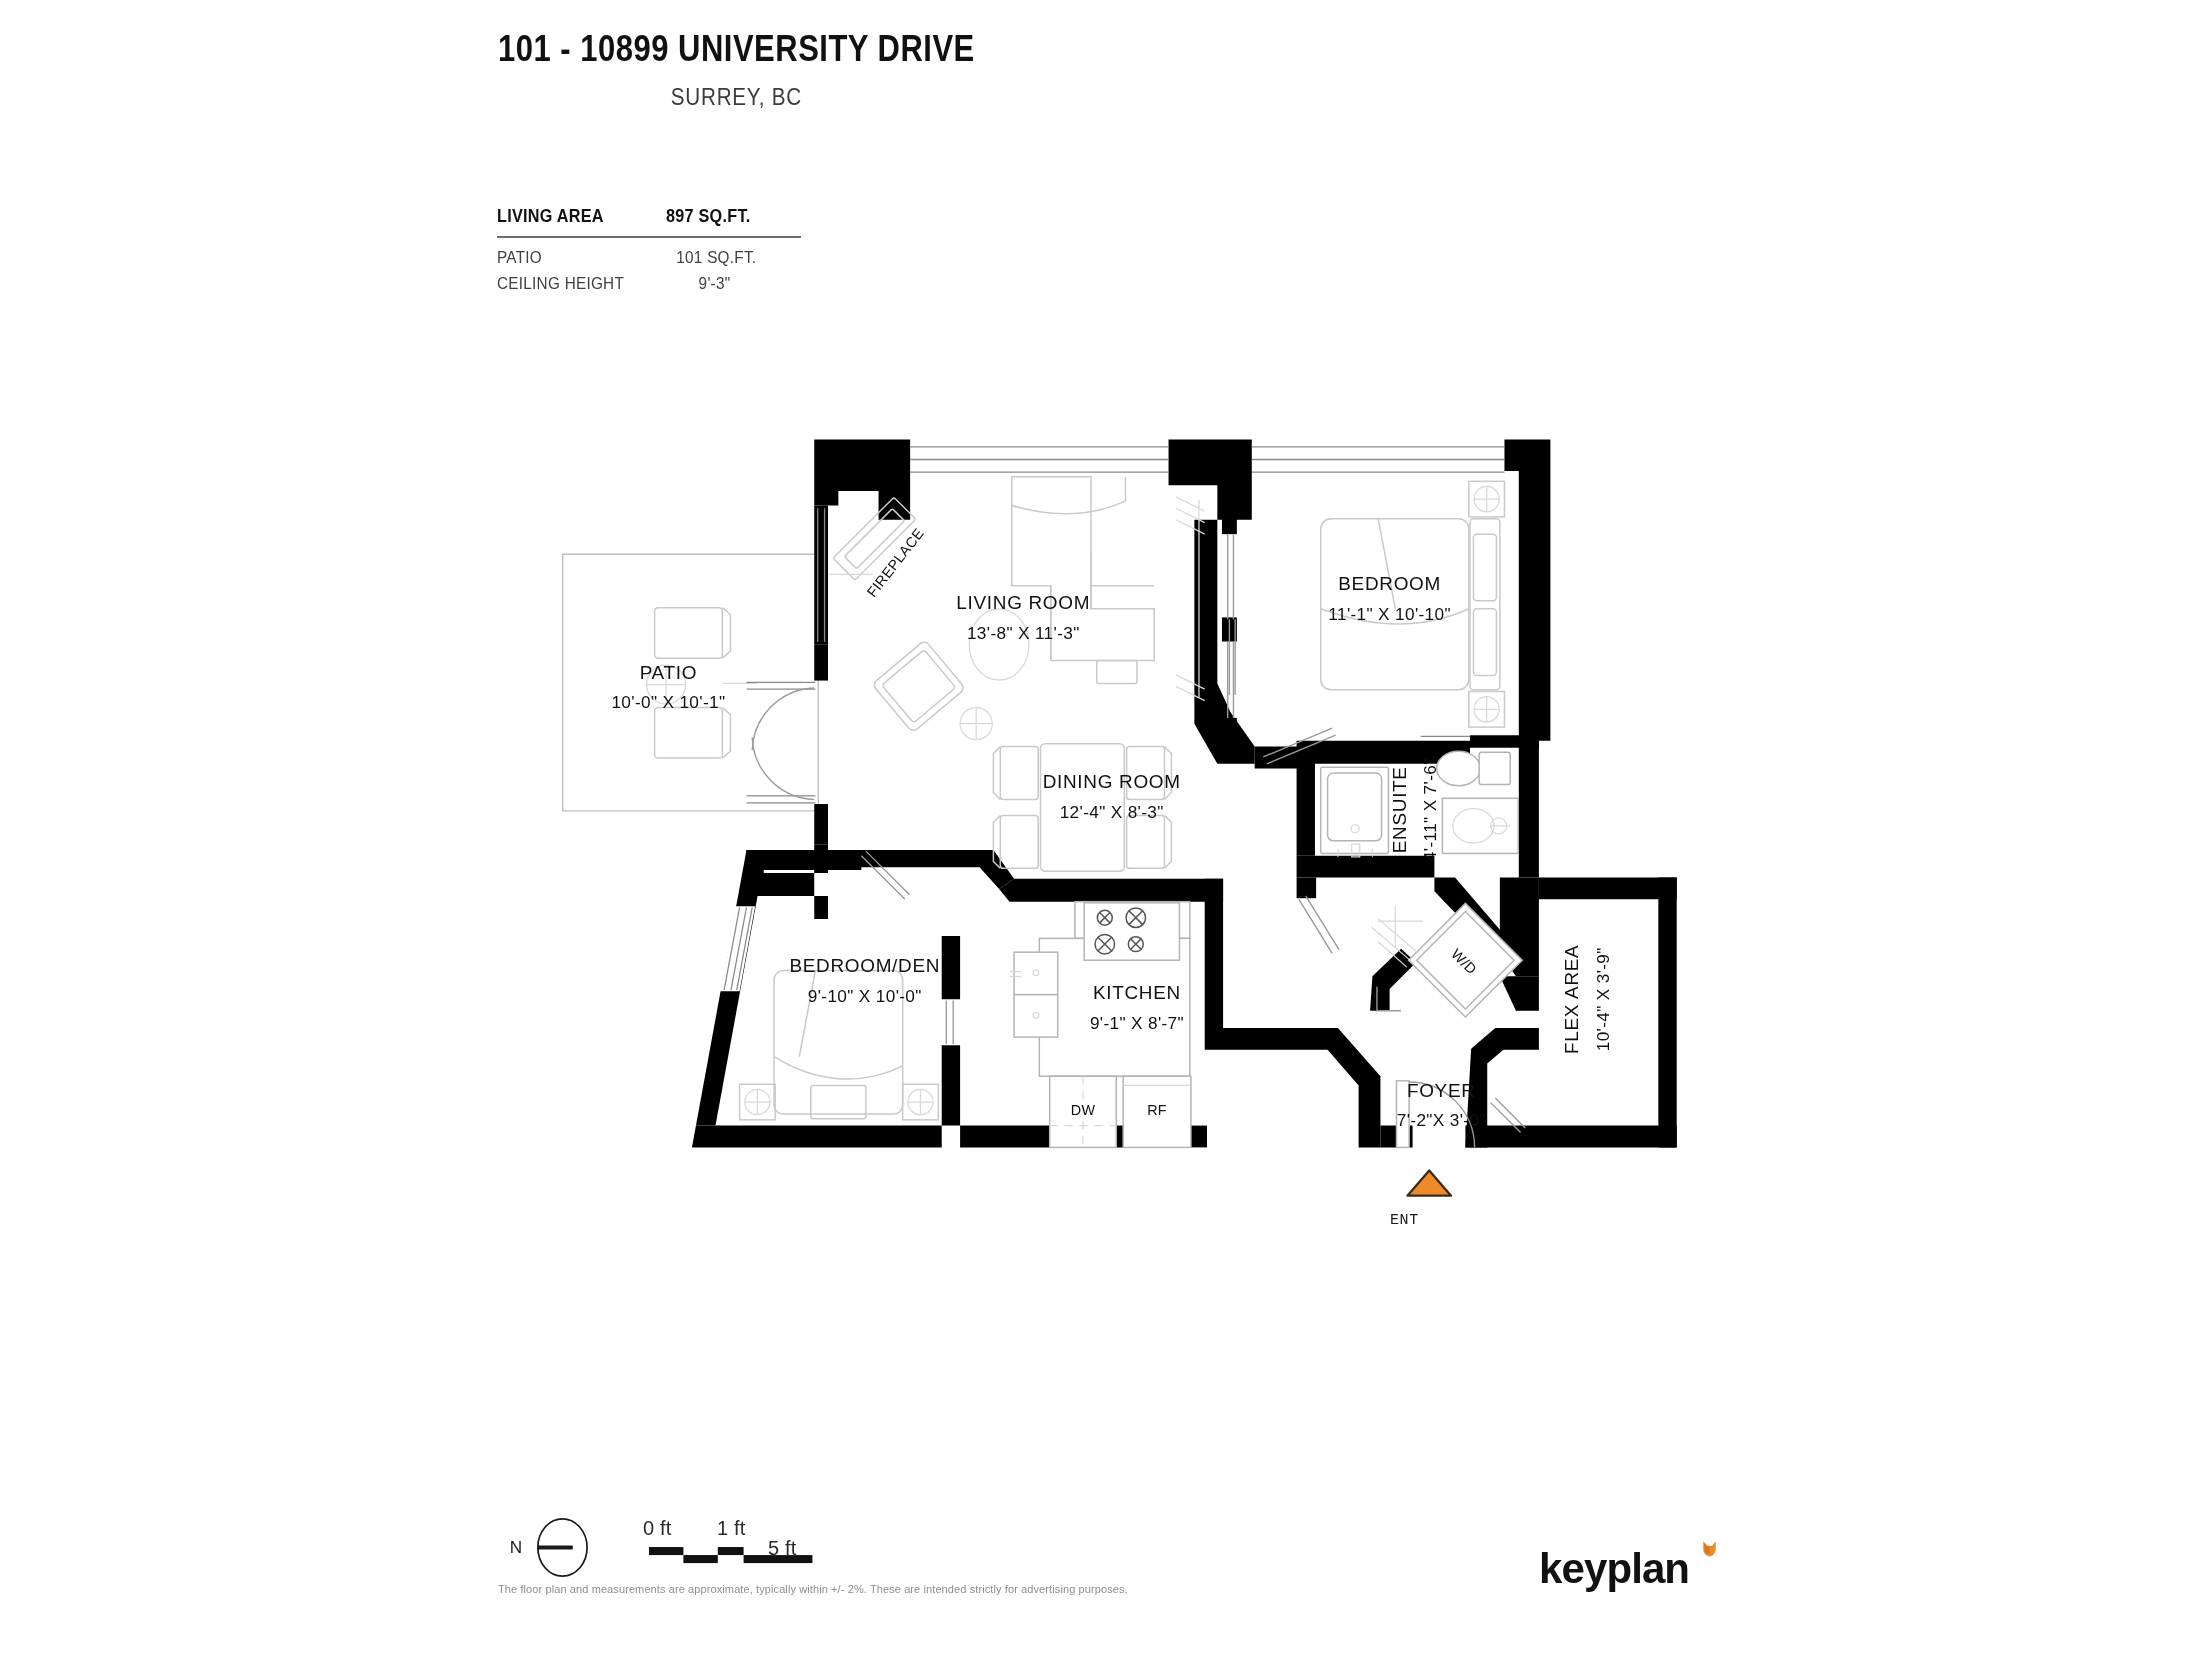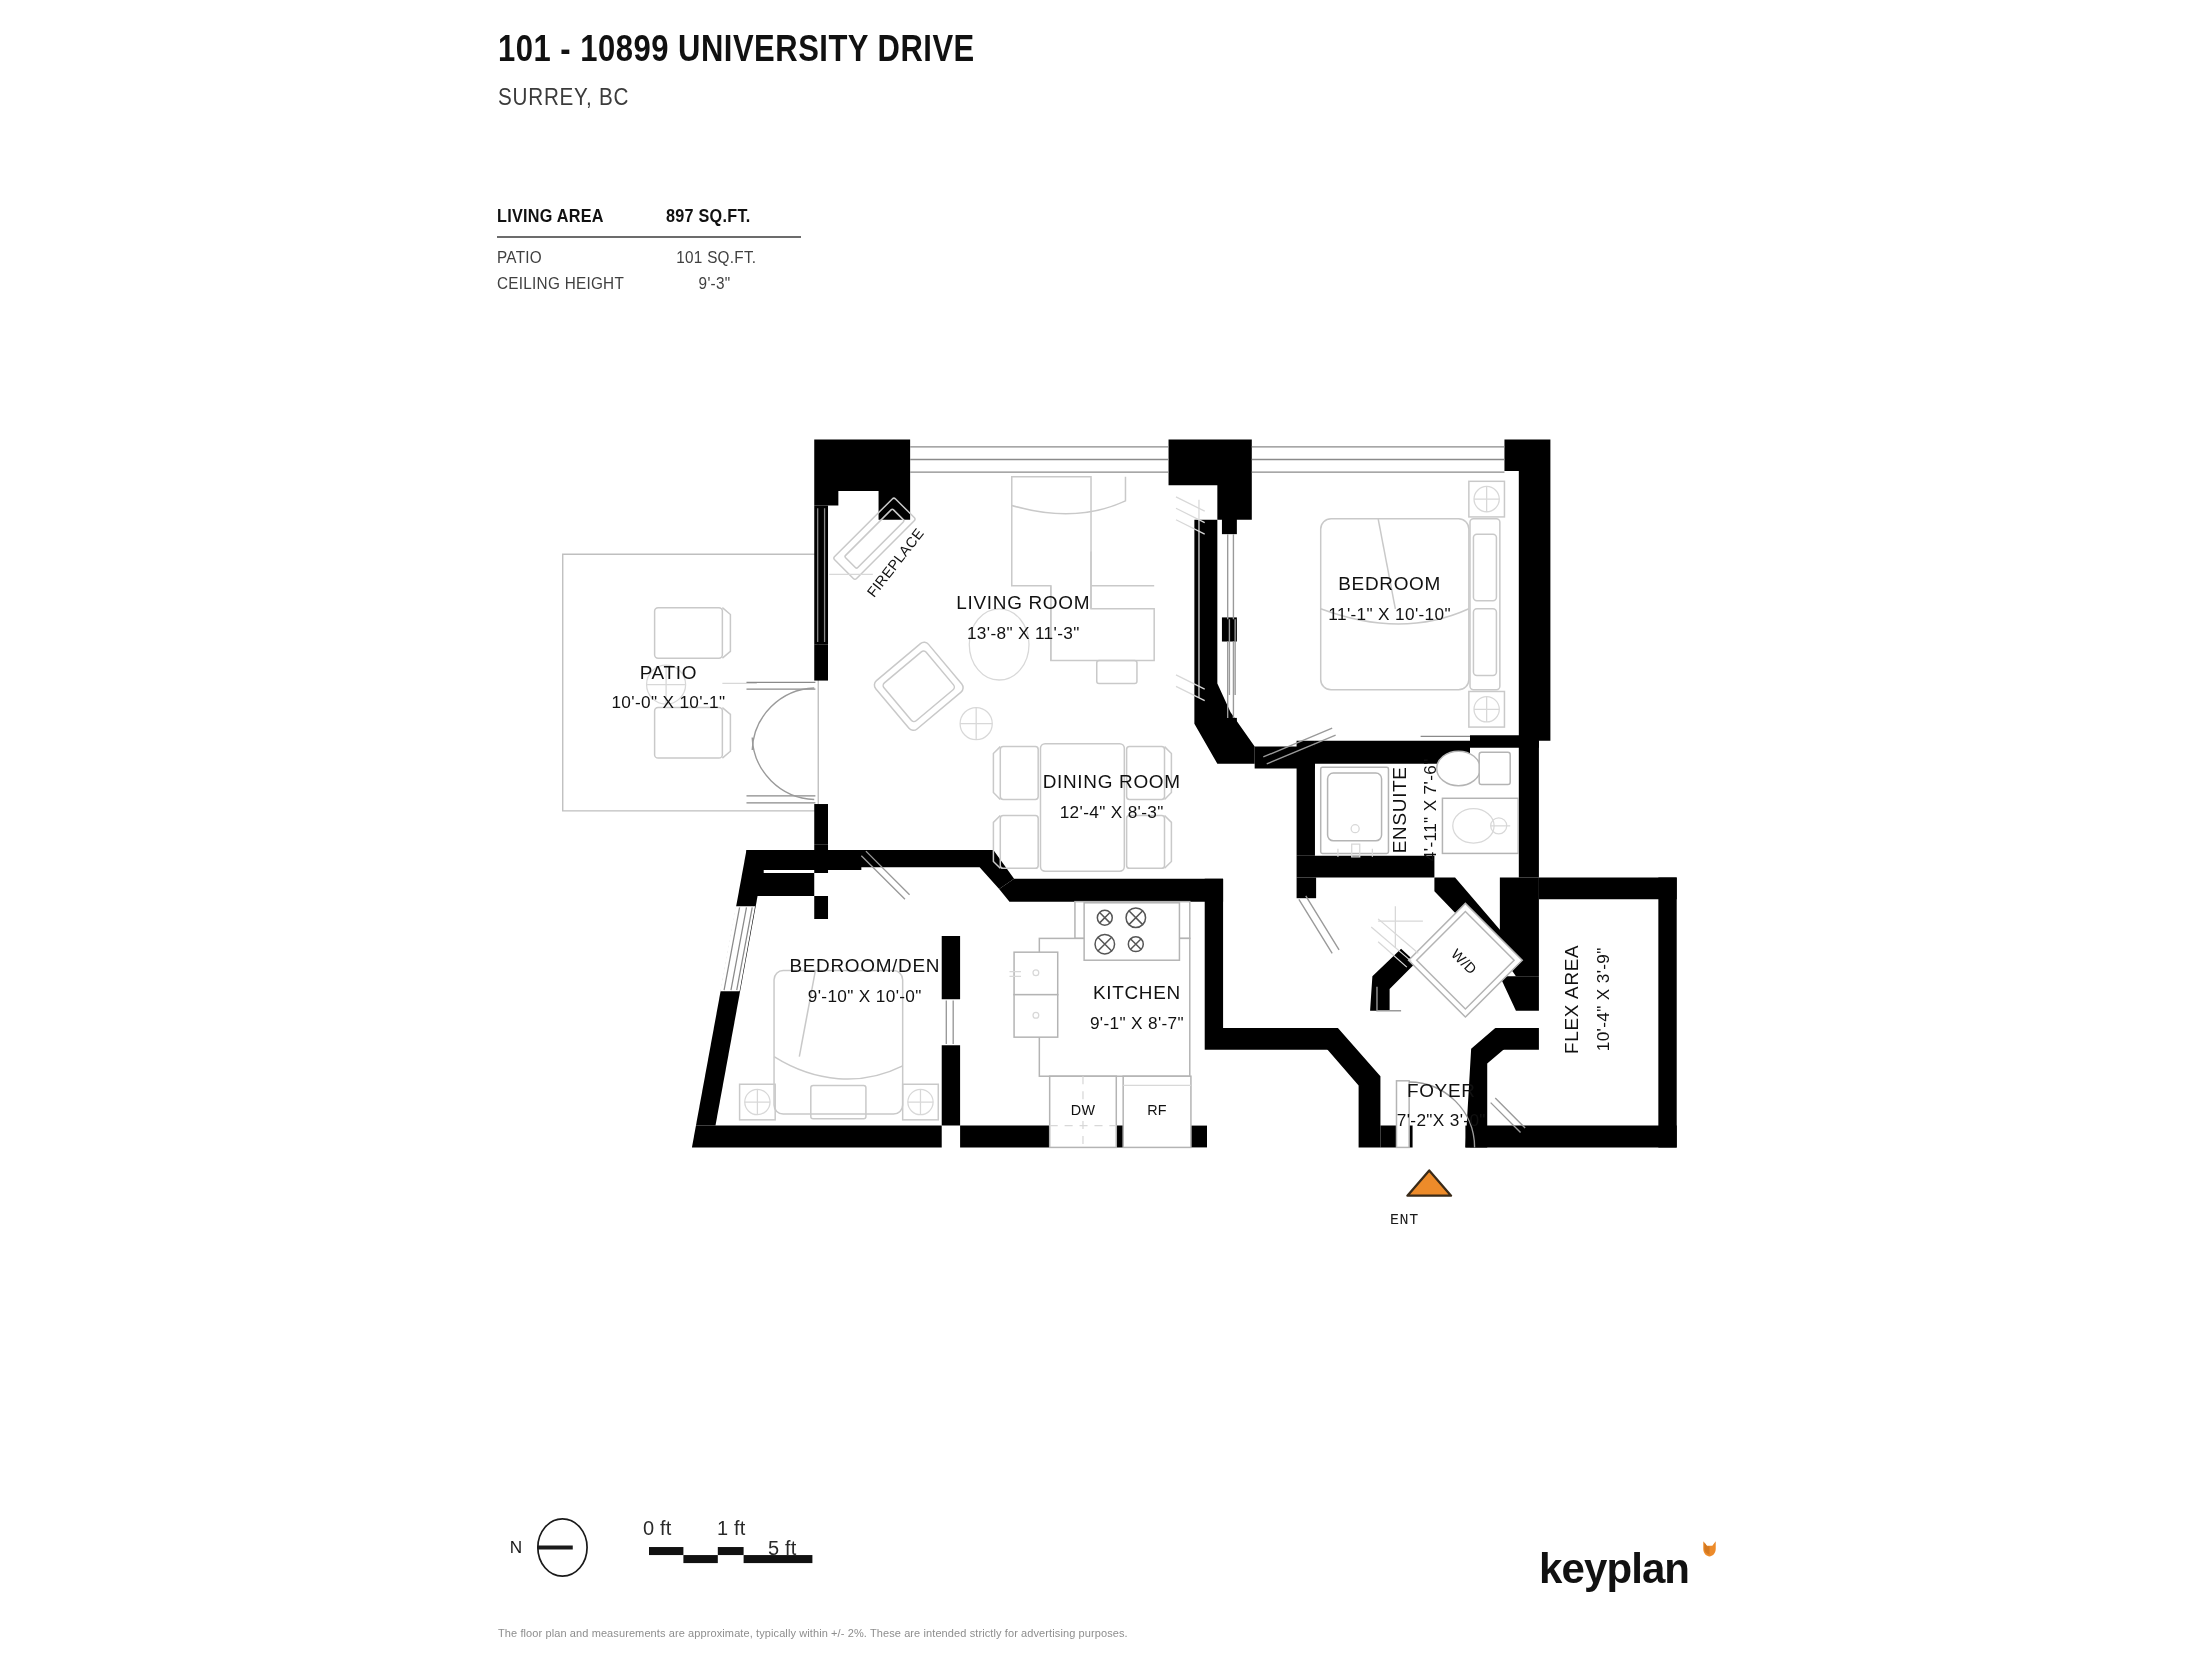--- a/index.html
+++ b/index.html
@@ -8,21 +8,21 @@
   }
   body {
     width: 2205px; height: 1654px;
     position: relative;
     font-family: "Liberation Sans", sans-serif;
     color: #1a1a1a;
     overflow: hidden;
   }
 
   
-  #header { position: absolute; left: 498px; top: 30px; }
+  #header { position: absolute; left: 498px; top: 30px; text-align: center; }
   #title {
     font-size: 36px;
     font-weight: 700;
     letter-spacing: 0.6px;
     transform: scaleX(0.86);
     transform-origin: left center;
     white-space: nowrap;
     color: #111;
     line-height: 1.05;
   }
@@ -79,21 +79,21 @@
   }
   #compass { position: absolute; left: 505px; top: 1516px; }
   #scalebar { position: absolute; left: 643px; top: 1517px; }
   .scale-tick {
     position: absolute; font-size: 20px; color: #2a2a2a;
     letter-spacing: 0.2px; white-space: nowrap;
   }
   #disclaimer {
     position: absolute; left: 498px; top: 1580px;
     font-size: 11px; line-height: 1.65; color: #8e8e8e;
-    letter-spacing: 0.1px; white-space: nowrap; margin-top: 44px;
+    letter-spacing: 0.1px; white-space: nowrap;
   }
   #logo {
     position: absolute; left: 1539px; top: 1545px;
     font-size: 42px; font-weight: 700; letter-spacing: -0.9px;
     color: #111; white-space: nowrap;
   }
   #logo-mark {
     position: absolute; left: 1702px; top: 1540px;
     width: 15px; height: 17px;
   }

